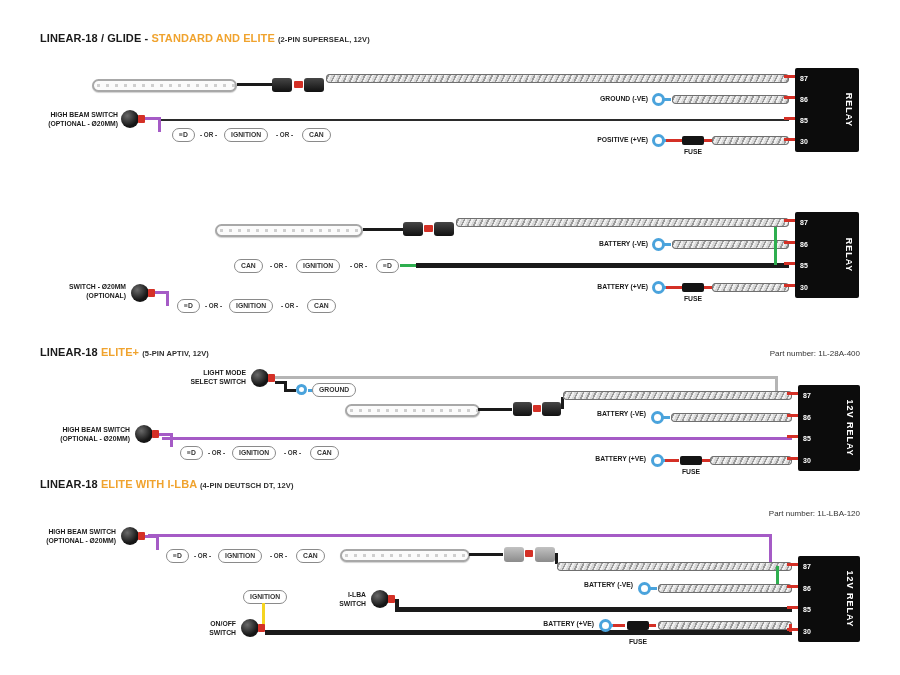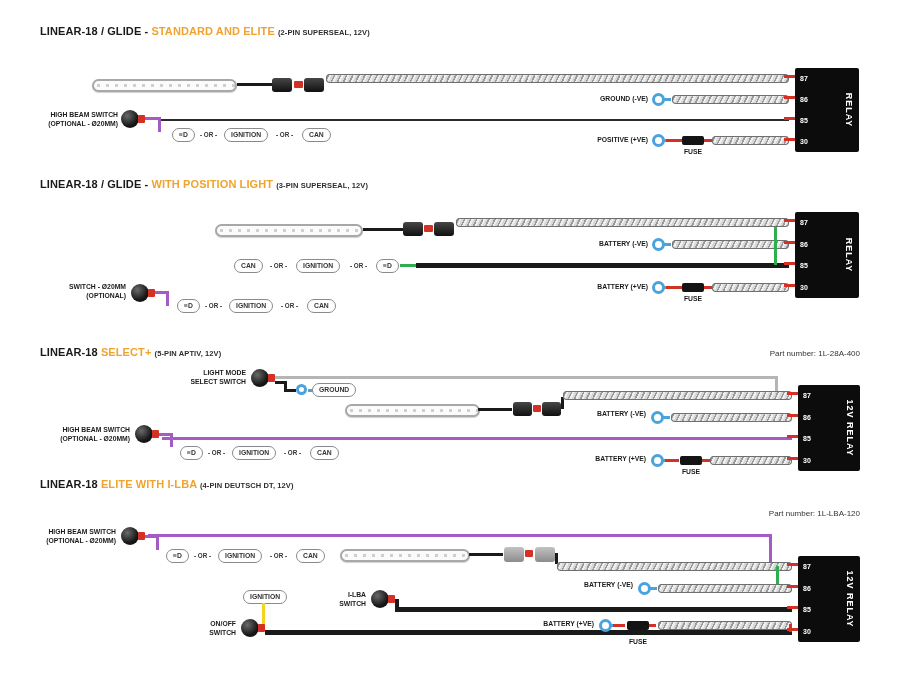--- a/index.html
+++ b/index.html
@@ -38,21 +38,21 @@
   .fuse{position:absolute;width:22px;height:9px;background:#141414;border-radius:2px}
   .oval{position:absolute;border:1px solid #8a8a8a;border-radius:10px;background:#fff;
     font-size:6.8px;font-weight:bold;color:#333;padding:2.5px 6px;white-space:nowrap;line-height:1}
   .or{position:absolute;font-size:6.3px;font-weight:bold;color:#333;white-space:nowrap;line-height:1}
 </style>
 </head>
 <body>
 
 <div class="canvas">
 
-  <h2 class="title" style="left:40px;top:25px">
+  <h2 class="title" style="left:40px;top:32px">
     <span>LINEAR-18 / GLIDE -</span>
     <span class="accent">STANDARD AND ELITE</span>
     <span class="note">(2-PIN SUPERSEAL, 12V)</span>
   </h2>
   <div class="lightbar" style="left:92px;top:79px;width:145px"></div>
   <div class="wire" style="left:237px;top:83px;width:36px;height:3px"></div>
   <div class="conn" style="left:272px;top:78px;width:20px;height:14px"></div>
   <div class="tick" style="left:294px;top:81px;width:9px;height:7px"></div>
   <div class="conn" style="left:304px;top:78px;width:20px;height:14px"></div>
   <div class="braid" style="left:326px;top:74px;width:463px"></div>
@@ -83,25 +83,20 @@
   <div class="relay" style="left:795px;top:68px;width:64px;height:84px">
     <div class="pins">
       <span class="pin">87</span>
       <span class="pin">86</span>
       <span class="pin">85</span>
       <span class="pin">30</span>
     </div>
     <span class="rlabel">RELAY</span>
   </div>
 
-  <h2 class="title" style="left:40px;top:178px">
-    <span>LINEAR-18 / GLIDE -</span>
-    <span class="accent">WITH POSITION LIGHT</span>
-    <span class="note">(3-PIN SUPERSEAL, 12V)</span>
-  </h2>
   <div class="lightbar" style="left:215px;top:224px;width:148px"></div>
   <div class="wire" style="left:363px;top:228px;width:40px;height:3px"></div>
   <div class="conn" style="left:403px;top:222px;width:20px;height:14px"></div>
   <div class="tick" style="left:424px;top:225px;width:9px;height:7px"></div>
   <div class="conn" style="left:434px;top:222px;width:20px;height:14px"></div>
   <div class="braid" style="left:456px;top:218px;width:333px"></div>
   <div class="lbl" style="left:556px;top:240px;width:92px">BATTERY (-VE)</div>
   <div class="ring" style="left:652px;top:238px"></div>
   <div class="braid" style="left:672px;top:240px;width:117px"></div>
   <div class="oval" style="left:234px;top:259px">CAN</div>
@@ -137,21 +132,21 @@
       <span class="pin">87</span>
       <span class="pin">86</span>
       <span class="pin">85</span>
       <span class="pin">30</span>
     </div>
     <span class="rlabel">RELAY</span>
   </div>
 
   <h2 class="title" style="left:40px;top:346px">
     <span>LINEAR-18</span>
-    <span class="accent">SELECT+</span>
+    <span class="accent">ELITE+</span>
     <span class="note">(5-PIN APTIV, 12V)</span>
   </h2>
   <div class="pn" style="left:690px;top:349px;width:170px">Part number: 1L-28A-400</div>
   <div class="lbl" style="left:168px;top:369px;width:78px">
     <span class="ln">LIGHT MODE</span>
     <span class="ln">SELECT SWITCH</span>
   </div>
   <div class="knob" style="left:251px;top:369px"></div>
   <div class="stub" style="left:268px;top:374px"></div>
   <div class="wire" style="left:275px;top:376px;width:502px;height:2.5px;background:#b5b5b5"></div>

